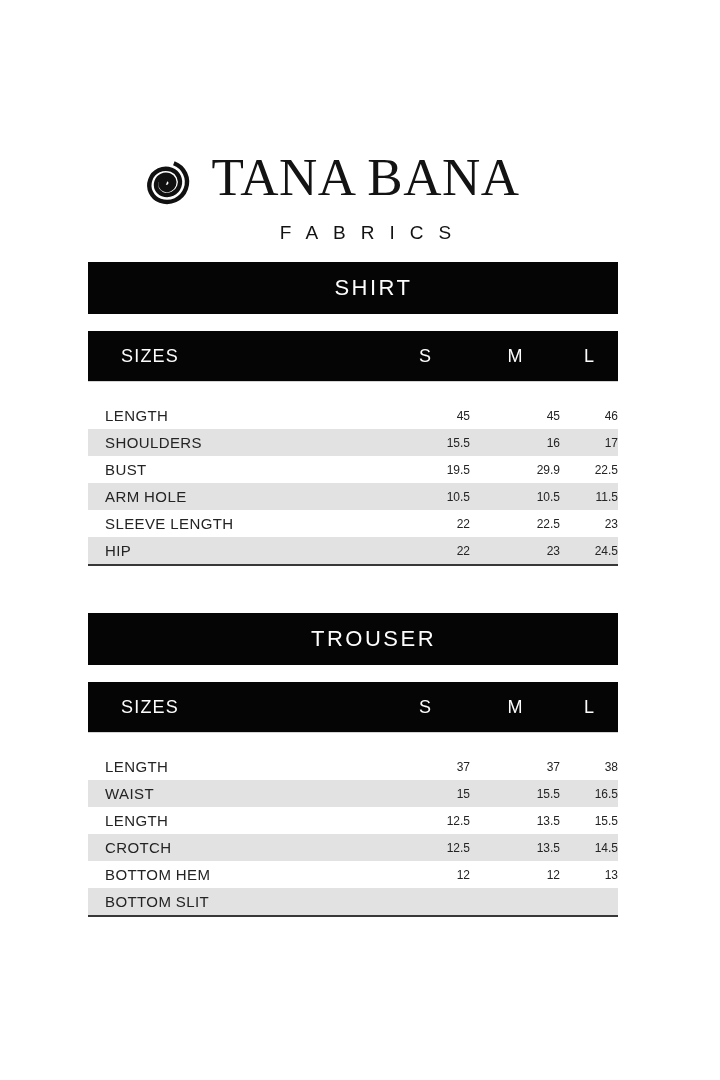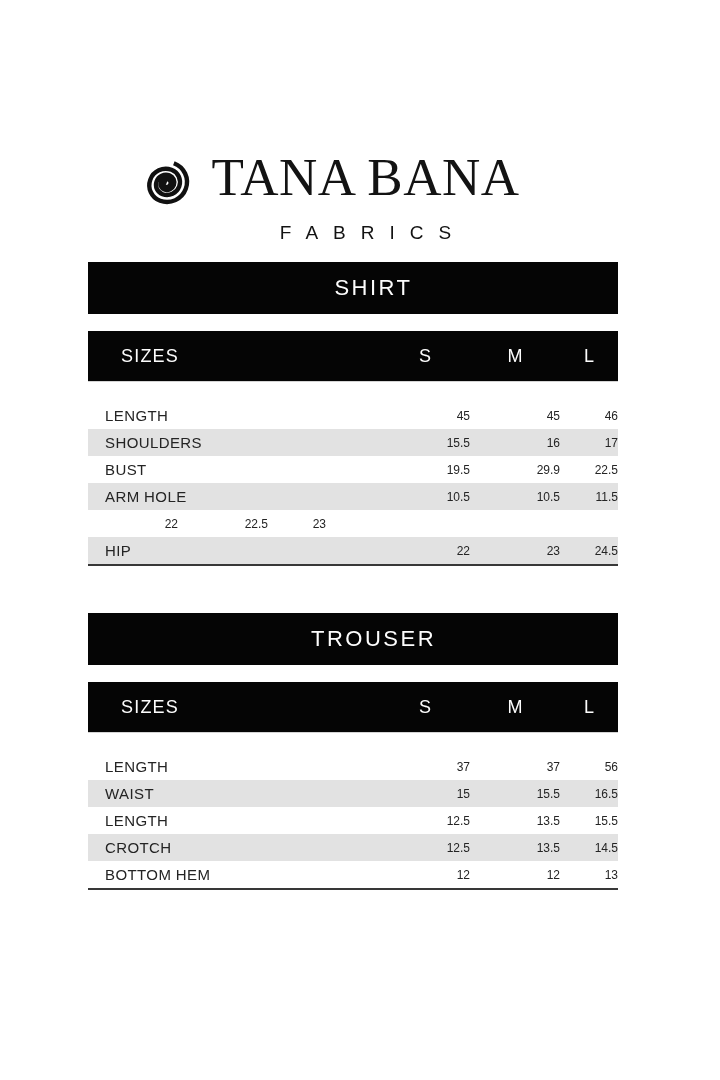--- a/index.html
+++ b/index.html
@@ -100,20 +100,21 @@
       <span class="row-val">29.9</span>
       <span class="row-val col-last">22.5</span>
     </div>
     <div class="trow">
       <span class="row-label">ARM HOLE</span>
       <span class="row-val">10.5</span>
       <span class="row-val">10.5</span>
       <span class="row-val col-last">11.5</span>
     </div>
     <div class="trow">
+      <span class="row-label">SLEEVE LENGTH</span>
       <span class="row-val">22</span>
       <span class="row-val">22.5</span>
       <span class="row-val col-last">23</span>
     </div>
     <div class="trow">
       <span class="row-label">HIP</span>
       <span class="row-val">22</span>
       <span class="row-val">23</span>
       <span class="row-val col-last">24.5</span>
     </div>
@@ -126,21 +127,21 @@
     <span class="hdr-label">SIZES</span>
     <span class="colcell">S</span>
     <span class="colcell">M</span>
     <span class="colcell col-last">L</span>
   </div>
   <div class="tbl">
     <div class="trow">
       <span class="row-label">LENGTH</span>
       <span class="row-val">37</span>
       <span class="row-val">37</span>
-      <span class="row-val col-last">56</span>
+      <span class="row-val col-last">38</span>
     </div>
     <div class="trow">
       <span class="row-label">WAIST</span>
       <span class="row-val">15</span>
       <span class="row-val">15.5</span>
       <span class="row-val col-last">16.5</span>
     </div>
     <div class="trow">
       <span class="row-label">LENGTH</span>
       <span class="row-val">12.5</span>
@@ -152,14 +153,20 @@
       <span class="row-val">12.5</span>
       <span class="row-val">13.5</span>
       <span class="row-val col-last">14.5</span>
     </div>
     <div class="trow">
       <span class="row-label">BOTTOM HEM</span>
       <span class="row-val">12</span>
       <span class="row-val">12</span>
       <span class="row-val col-last">13</span>
     </div>
+    <div class="trow">
+      <span class="row-label">BOTTOM SLIT</span>
+      <span class="row-val"></span>
+      <span class="row-val"></span>
+      <span class="row-val col-last"></span>
+    </div>
   </div>
 </div>
 
 </body></html>

